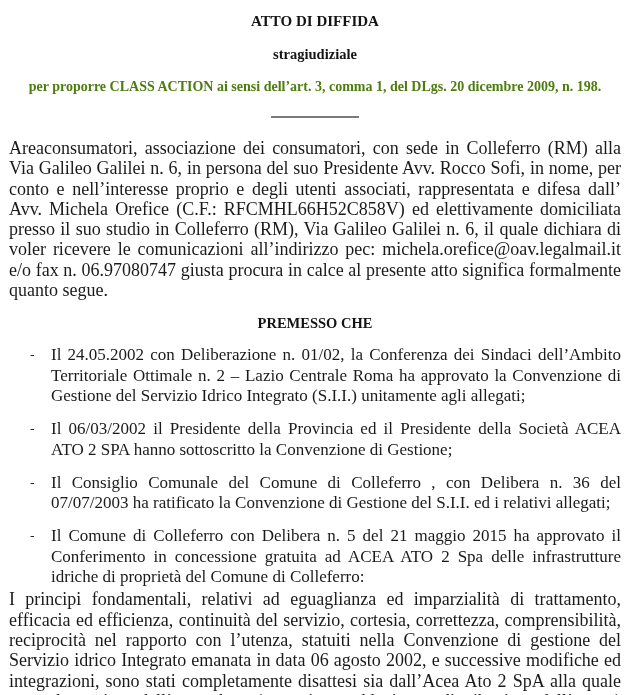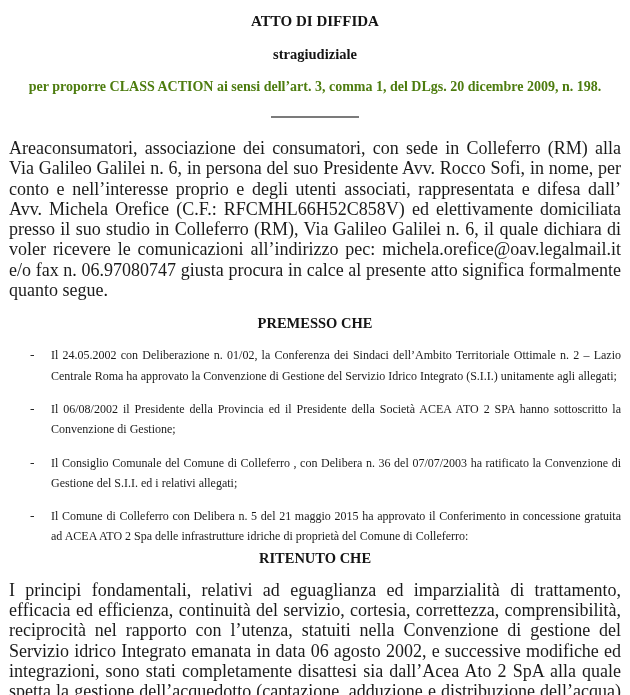--- a/index.html
+++ b/index.html
@@ -83,21 +83,21 @@
   .dash {
     flex: 0 0 auto;
     width: 21px;
     margin-left: 21px;
     font-size: 13.5px;
     line-height: 20.3px;
     color: #1a1a1a;
   }
   .recital-text {
     flex: 1 1 auto;
-    font-size: 12px;
+    font-size: 17px;
     line-height: 20.3px;
     text-align: justify;
     color: #1a1a1a;
   }
   .ritenuto-heading {
     margin: 0 0 13px 0;
   }
   .closing-par {
     margin-top: 0;
   }
@@ -119,29 +119,28 @@
 
   <h4 class="section-heading">PREMESSO CHE</h4>
 
   <ul class="recital-list">
     <li class="recital-item">
       <span class="dash">-</span>
       <span class="recital-text">Il 24.05.2002 con Deliberazione n. 01/02, la Conferenza dei Sindaci dell’Ambito Territoriale Ottimale n. 2 – Lazio Centrale Roma ha approvato la Convenzione di Gestione del Servizio Idrico Integrato (S.I.I.) unitamente agli allegati;</span>
     </li>
     <li class="recital-item">
       <span class="dash">-</span>
-      <span class="recital-text">Il 06/08/2002 il Presidente della Provincia ed il Presidente della Società ACEA ATO 2 SPA hanno sottoscritto la Convenzione di Gestione;</span>
+      <span class="recital-text">Il 06/03/2002 il Presidente della Provincia ed il Presidente della Società ACEA ATO 2 SPA hanno sottoscritto la Convenzione di Gestione;</span>
     </li>
     <li class="recital-item">
       <span class="dash">-</span>
       <span class="recital-text">Il Consiglio Comunale del Comune di Colleferro , con Delibera n. 36 del 07/07/2003 ha ratificato la Convenzione di Gestione del S.I.I. ed i relativi allegati;</span>
     </li>
     <li class="recital-item">
       <span class="dash">-</span>
       <span class="recital-text">Il Comune di Colleferro con Delibera n. 5 del 21 maggio 2015 ha approvato il Conferimento in concessione gratuita ad ACEA ATO 2 Spa delle infrastrutture idriche di proprietà del Comune di Colleferro:</span>
     </li>
   </ul>
 
-  <h4 class="section-heading ritenuto-heading">RITENUTO CHE</h4>
 
   <p class="body-par closing-par">I principi fondamentali, relativi ad eguaglianza ed imparzialità di trattamento, efficacia ed efficienza, continuità del servizio, cortesia, correttezza, comprensibilità, reciprocità nel rapporto con l’utenza,  statuiti nella Convenzione di gestione del Servizio idrico Integrato emanata in data 06 agosto 2002, e successive modifiche ed integrazioni, sono stati completamente disattesi sia dall’Acea Ato 2 SpA alla quale spetta la gestione dell’acquedotto (captazione, adduzione e distribuzione dell’acqua)  che dal Comune di Colleferro a cui sono assegnati i servizi di fognatura e depurazione, ognuno per il proprio ambito di competenza, in</p>
 
 </div>
 
 </body></html>

